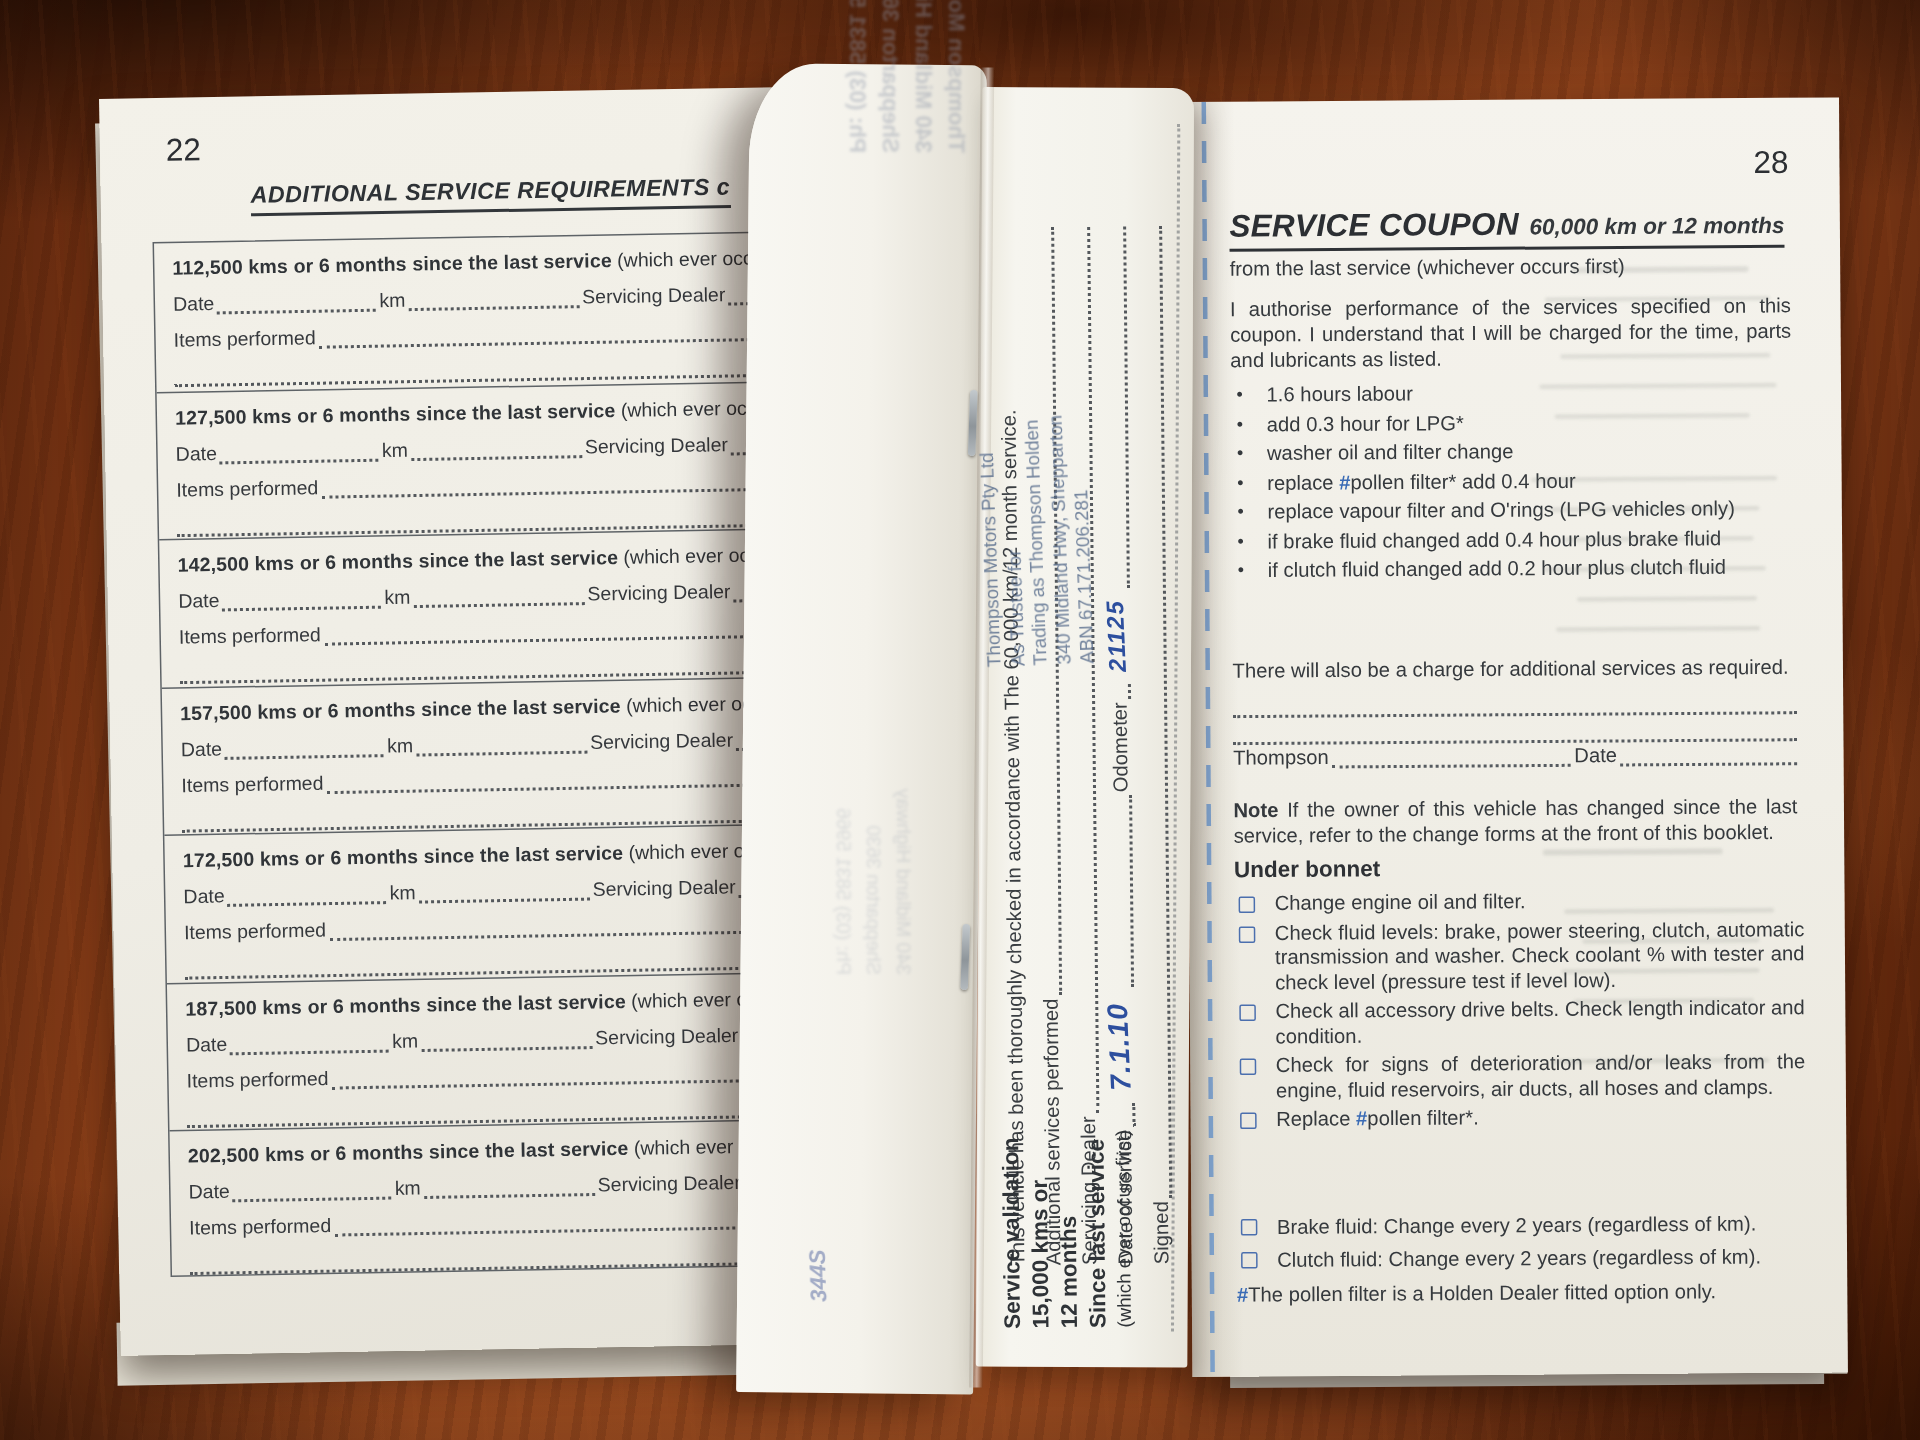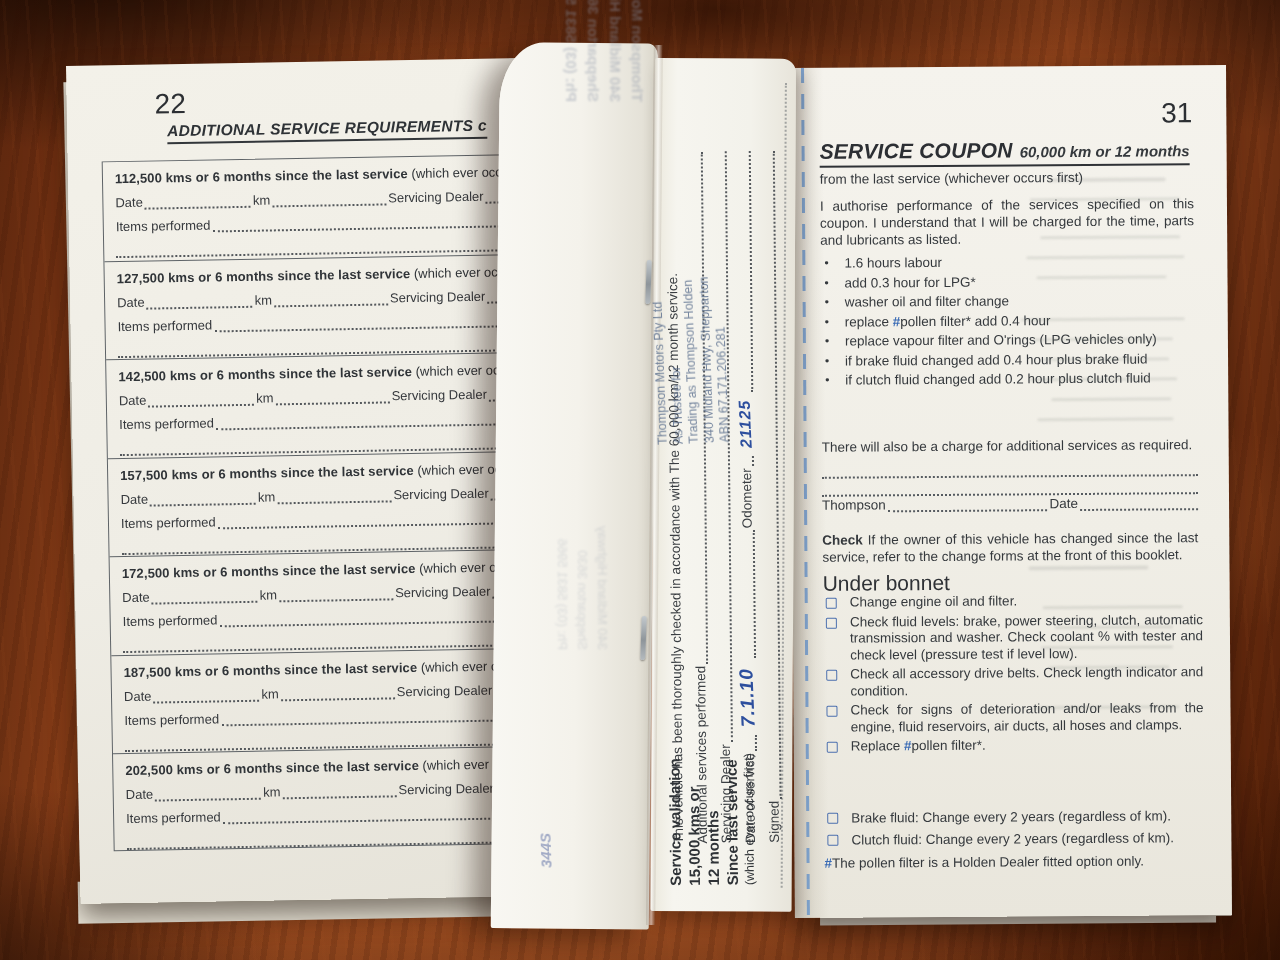--- a/index.html
+++ b/index.html
@@ -20,21 +20,21 @@
     background:repeating-linear-gradient(98deg, rgba(55,18,4,.14) 0 6px, transparent 6px 17px),
                repeating-linear-gradient(86deg, rgba(190,95,40,.07) 0 3px, transparent 3px 23px);}
   #wood:after{content:"";position:absolute;inset:0;box-shadow:inset 0 0 140px rgba(0,0,0,.3);}
   
   .stack{position:absolute;background:#e9e5d8;z-index:1;}
   
   #left-page{position:absolute;left:66px;top:66px;width:452px;height:838px;z-index:2;
     transform:rotate(-1deg);transform-origin:0 0;overflow:hidden;
     background:linear-gradient(168deg,#f3f1e9 0%,#efede5 55%,#e6e3d9 100%);
     box-shadow:0 14px 26px rgba(22,9,0,.5);}
-  .pgnum{font-size:28px;color:#2c2f33;margin-left:44px;}
+  .pgnum{font-size:21px;color:#2c2f33;}
   #lp-num{position:absolute;left:44px;top:24px;}
   #lp-title{position:absolute;left:100px;top:58px;white-space:nowrap;
     font-size:15.5px;font-weight:bold;font-style:italic;letter-spacing:.3px;
     border-bottom:2px solid #33373b;padding-bottom:2px;color:#2e3236;}
   #lp-box{position:absolute;left:34px;top:96px;width:500px;height:690px;
     border:1.5px solid #5e6367;box-sizing:border-box;}
   .lp-row{height:98.5px;box-sizing:border-box;padding:9px 0 0 12px;border-top:1.5px solid #5e6367;overflow:hidden;}
   .lp-row:first-child{border-top:none;}
   .lp-head{font-size:13px;color:#303438;}
   .lp-head b{letter-spacing:.1px;}
@@ -57,21 +57,21 @@
   #rp-title-suffix{font-size:15px;font-weight:bold;font-style:italic;margin-left:7px;}
   #rp-subtitle{position:absolute;left:30px;top:104px;font-size:13.5px;}
   #rp-intro{position:absolute;left:30px;top:130px;width:374px;font-size:13.5px;line-height:17px;text-align:justify;}
   #rp-bullets{position:absolute;left:34px;top:186px;width:380px;}
   .bullet-row{display:flex;font-size:13.5px;line-height:19.5px;}
   .bdot{width:20px;font-size:12px;}
   #rp-addl{position:absolute;left:30px;top:372px;width:380px;font-size:13.5px;}
   .rlead{position:absolute;left:30px;width:376px;height:15px;border-bottom:2px dotted #565b60;}
   #rp-sig{position:absolute;left:30px;top:430px;width:378px;display:flex;align-items:flex-end;font-size:13.5px;}
   #rp-note{position:absolute;left:30px;top:464px;width:376px;font-size:13.5px;line-height:17px;text-align:justify;}
-  #rp-ub-head{position:absolute;left:30px;top:504px;font-size:21px;font-weight:normal;color:#2e3135;}
+  #rp-ub-head{position:absolute;left:30px;top:504px;font-size:15px;font-weight:bold;color:#2e3135;}
   #rp-checklist{position:absolute;left:32px;top:527px;width:378px;}
   .chk-row{display:flex;margin-bottom:3px;}
   .chk{flex:0 0 auto;width:9px;height:9px;border:1.8px solid #4b6fae;border-radius:1.5px;margin:3px 13px 0 1px;}
   .ctxt{font-size:13.5px;line-height:16.5px;text-align:justify;flex:1;}
   #rp-fluids{position:absolute;left:32px;top:742px;width:380px;}
   #rp-fluids .ctxt{text-align:left;line-height:17px;}
   #rp-fluids .chk-row{margin-bottom:5px;}
   #rp-footnote{position:absolute;left:30px;top:788px;font-size:13.5px;}
   .hash{color:#3a6bb5;font-weight:bold;}
   .ghost{position:absolute;background:rgba(105,115,104,.16);filter:blur(1.1px);border-radius:2px;}
@@ -252,21 +252,21 @@
           </div>
           <div class="lp-line">
             <span class="lead grow" style="margin-left:0"></span>
           </div>
         </div>
       </div>
   </div>
 
   <div id="right-page">
     <div id="perforation"></div>
-    <div id="rp-num" class="pgnum">31</div>
+    <div id="rp-num" class="pgnum">28</div>
     <div id="rp-title-wrap">
       <span id="rp-title">SERVICE COUPON</span><span id="rp-title-suffix">60,000 km or 12 months</span>
     </div>
     <div id="rp-subtitle">from the last service (whichever occurs first)</div>
     <div id="rp-intro">I authorise performance of the services specified on this coupon. I understand that I will be charged for the time, parts and lubricants as listed.</div>
     <div id="rp-bullets">
         <div class="bullet-row">
           <span class="bdot">•</span>
           <span class="btxt">1.6 hours labour</span>
         </div>
@@ -298,21 +298,21 @@
     <div id="rp-addl">There will also be a charge for additional services as required.</div>
     <div class="rlead" style="top:394px;"></div>
     <div class="rlead" style="top:412px;"></div>
     <div id="rp-sig">
       <span class="lbl">Thompson</span>
       <span class="lead grow" style="border-color:#565b60;"></span>
       <span class="lbl">Date</span>
       <span class="lead" style="width:118px;border-color:#565b60;"></span>
     </div>
     <div id="rp-note">
-      <b>Check</b>
+      <b>Note</b>
       <span>If the owner of this vehicle has changed since the last service, refer to the change forms at the front of this booklet.</span>
     </div>
     <div id="rp-ub-head">Under bonnet</div>
     <div id="rp-checklist">
         <div class="chk-row">
           <span class="chk"></span>
           <span class="ctxt">Change engine oil and filter.</span>
         </div>
         <div class="chk-row">
           <span class="chk"></span>

